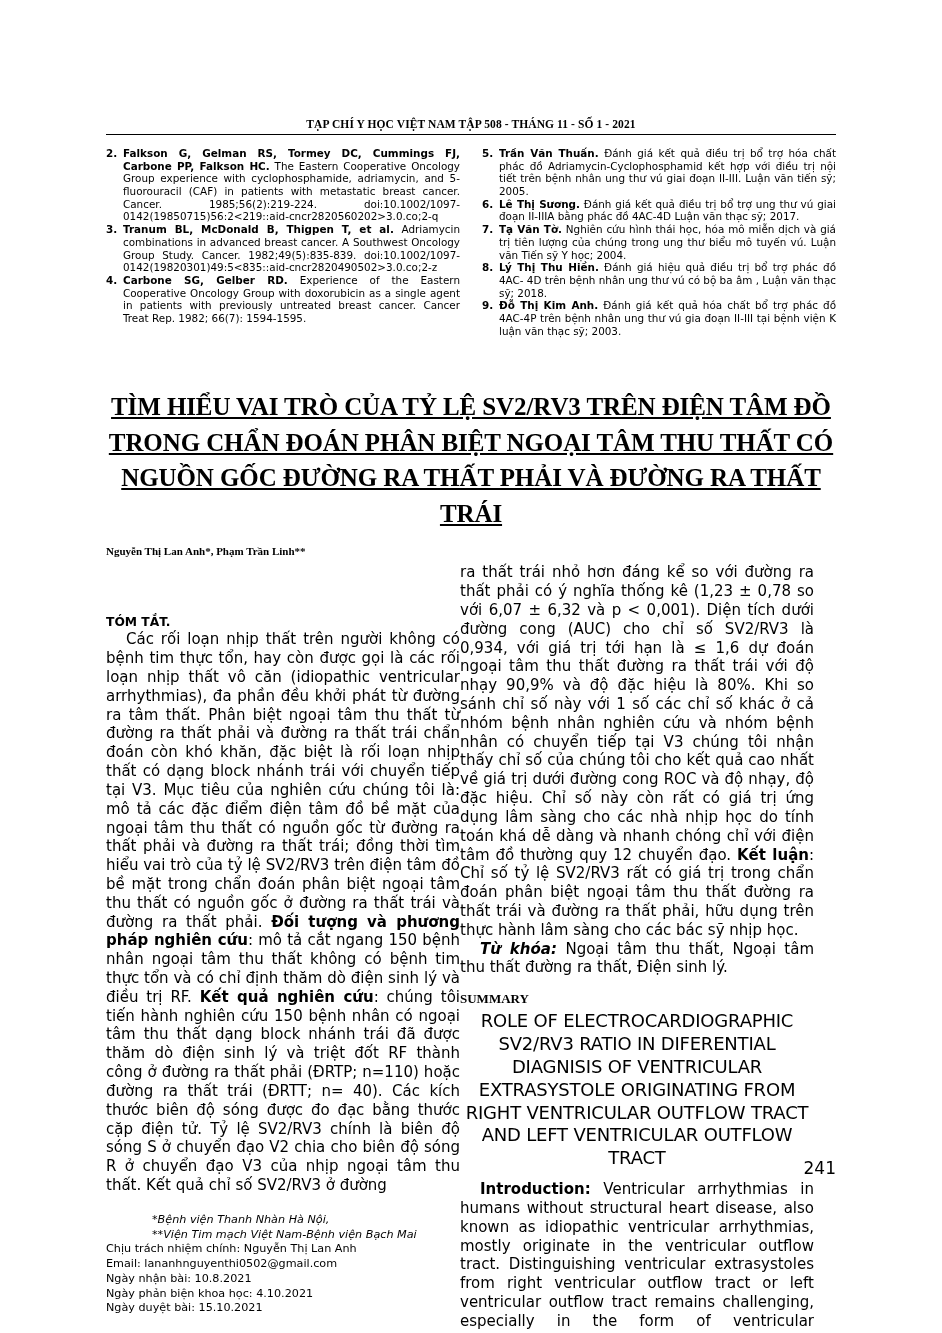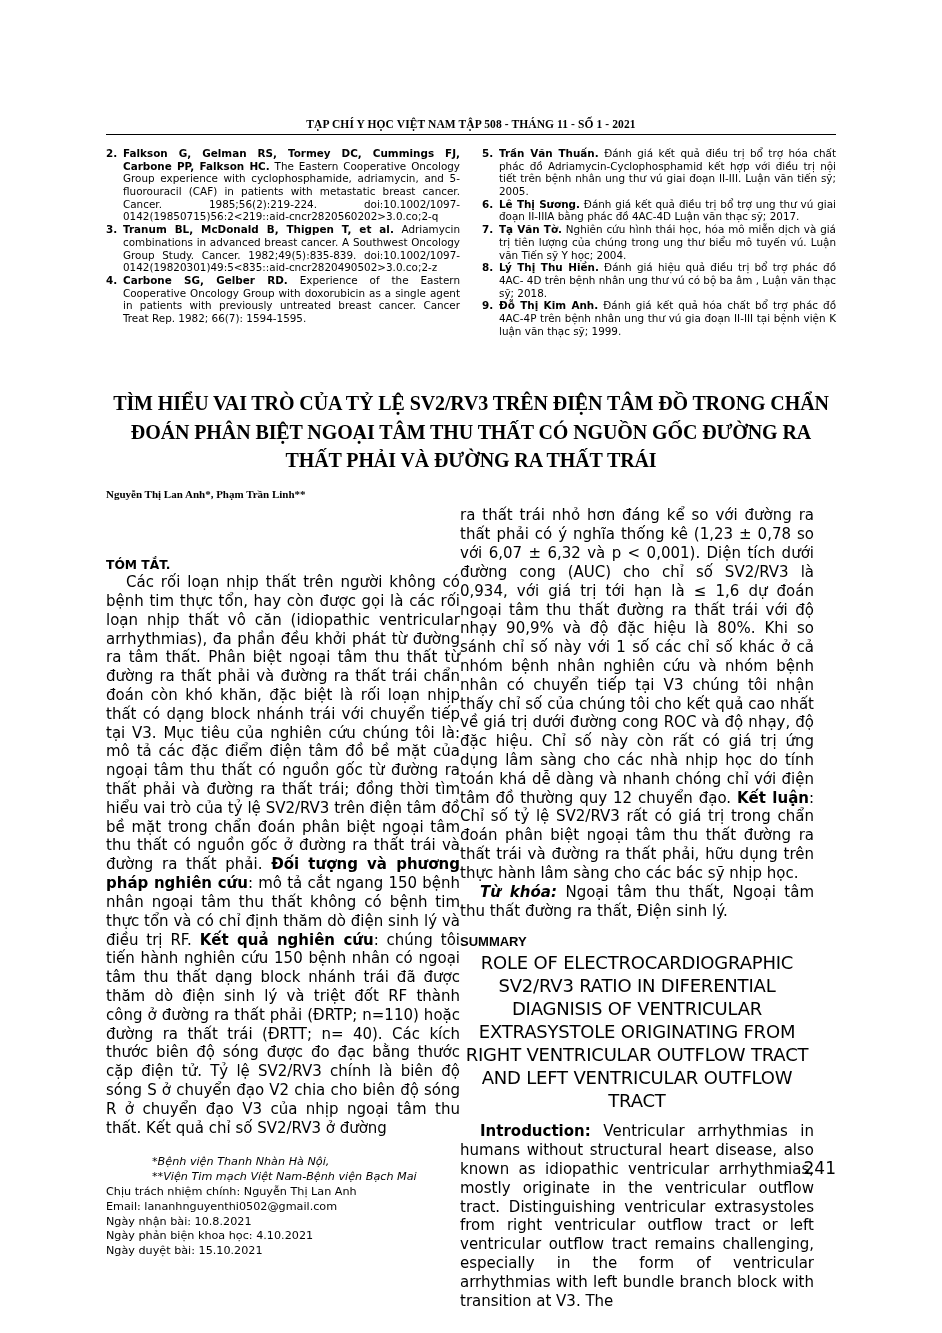--- a/index.html
+++ b/index.html
@@ -72,25 +72,26 @@
     text-align: justify;
     hyphens: none;
   }
   .ref .body b { font-weight: bold; }
 
   
   .title {
     text-align: center;
     font-family: "Liberation Serif", serif;
     font-weight: bold;
-    font-size: 20px;
+    font-size: 25px;
     line-height: 1.42;
     letter-spacing: -0.1px;
     margin-top: 52px;
     margin-bottom: 14px;
+    text-decoration: underline;
   }
 
   .authors {
     text-align: left;
     font-family: "Liberation Serif", serif;
     font-weight: bold;
     font-size: 11px;
     margin-bottom: 6px;
   }
 
@@ -125,21 +126,21 @@
     line-height: 1.32;
   }
   .footnote .aff {
     font-style: italic;
     margin-left: 46px;
   }
 
   .summary-head {
     font-weight: bold;
     font-size: 13px;
-    font-family: Liberation Sans, sans-serif;
+    font-family: Liberation Serif, serif;
     margin-top: 14px;
     margin-bottom: 3px;
   }
   .eng-title {
     text-align: center;
     font-family: "DejaVu Sans", sans-serif;
     font-size: 18px;
     line-height: 1.27;
     letter-spacing: -0.2px;
     margin-bottom: 10px;
@@ -191,21 +192,21 @@
         <div class="ref">
           <span class="num">7.</span>
           <span class="body"><b>Tạ Văn Tờ.</b><span> Nghiên cứu hình thái học, hóa mô miễn dịch và giá trị tiên lượng của chúng trong ung thư biểu mô tuyến vú. Luận văn Tiến sỹ Y học; 2004.</span></span>
         </div>
         <div class="ref">
           <span class="num">8.</span>
           <span class="body"><b>Lý Thị Thu Hiền.</b><span> Đánh giá hiệu quả điều trị bổ trợ phác đồ 4AC- 4D trên bệnh nhân ung thư vú có bộ ba âm , Luận văn thạc sỹ; 2018.</span></span>
         </div>
         <div class="ref">
           <span class="num">9.</span>
-          <span class="body"><b>Đỗ Thị Kim Anh.</b><span> Đánh giá kết quả hóa chất bổ trợ phác đồ 4AC-4P trên bệnh nhân ung thư vú gia đoạn II-III tại bệnh viện K luận văn thạc sỹ; 1999.</span></span>
+          <span class="body"><b>Đỗ Thị Kim Anh.</b><span> Đánh giá kết quả hóa chất bổ trợ phác đồ 4AC-4P trên bệnh nhân ung thư vú gia đoạn II-III tại bệnh viện K luận văn thạc sỹ; 2003.</span></span>
         </div>
       </div>
 
     </div>
 
     <div class="title">TÌM HIỂU VAI TRÒ CỦA TỶ LỆ SV2/RV3 TRÊN ĐIỆN TÂM ĐỒ TRONG CHẨN ĐOÁN PHÂN BIỆT NGOẠI TÂM THU THẤT CÓ NGUỒN GỐC ĐƯỜNG RA THẤT PHẢI VÀ ĐƯỜNG RA THẤT TRÁI</div>
 
     <div class="authors">Nguyễn Thị Lan Anh*, Phạm Trần Linh**</div>
 
     <div class="abstract-cols">

